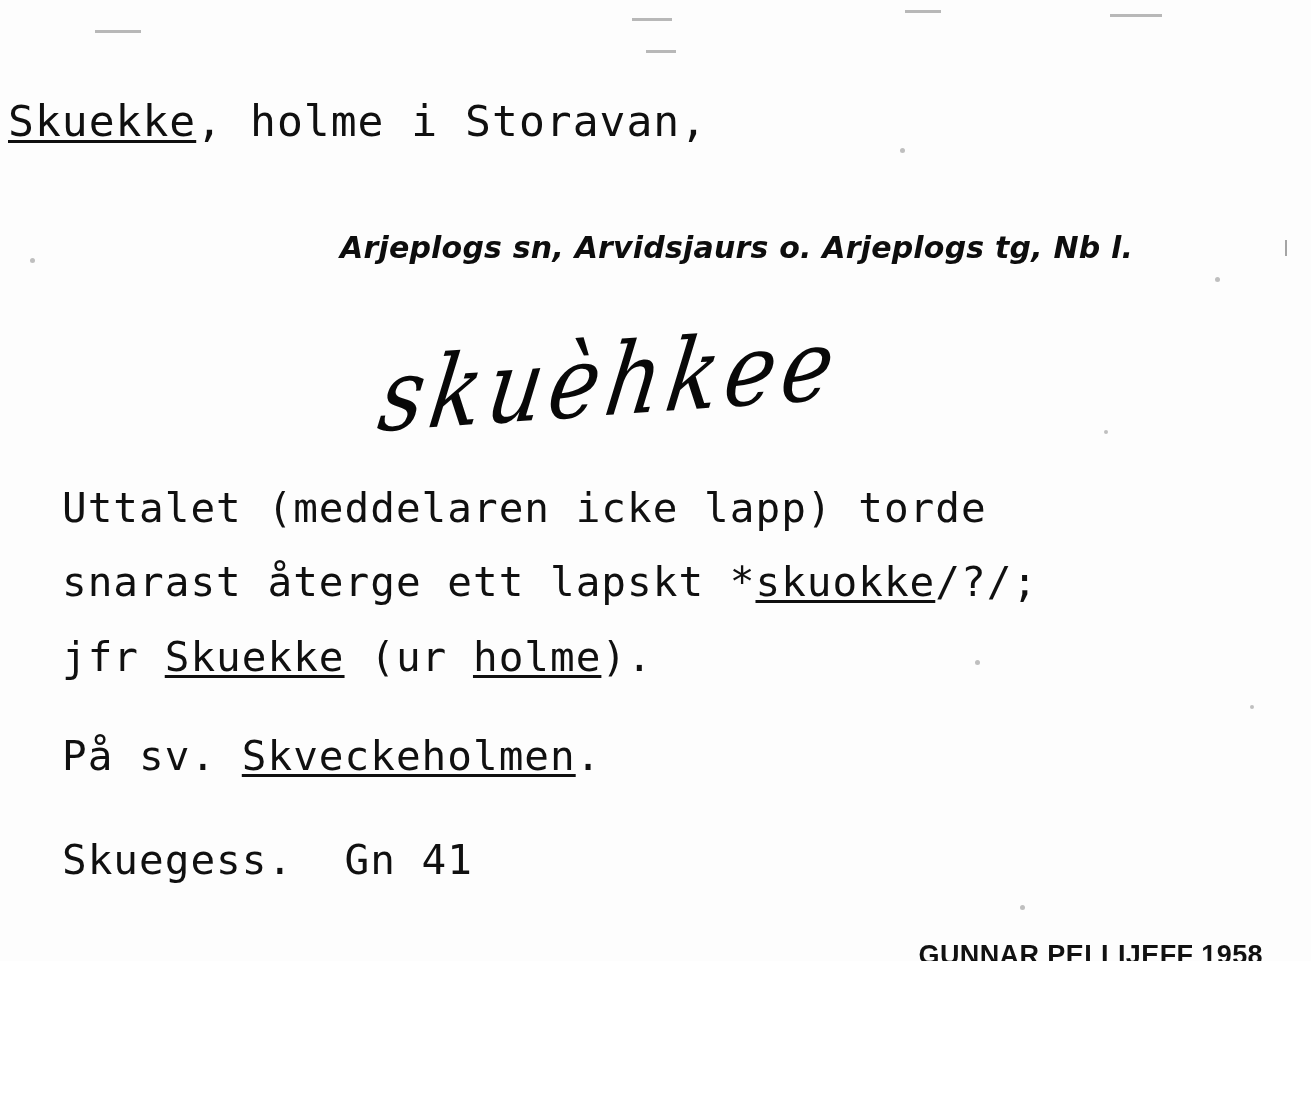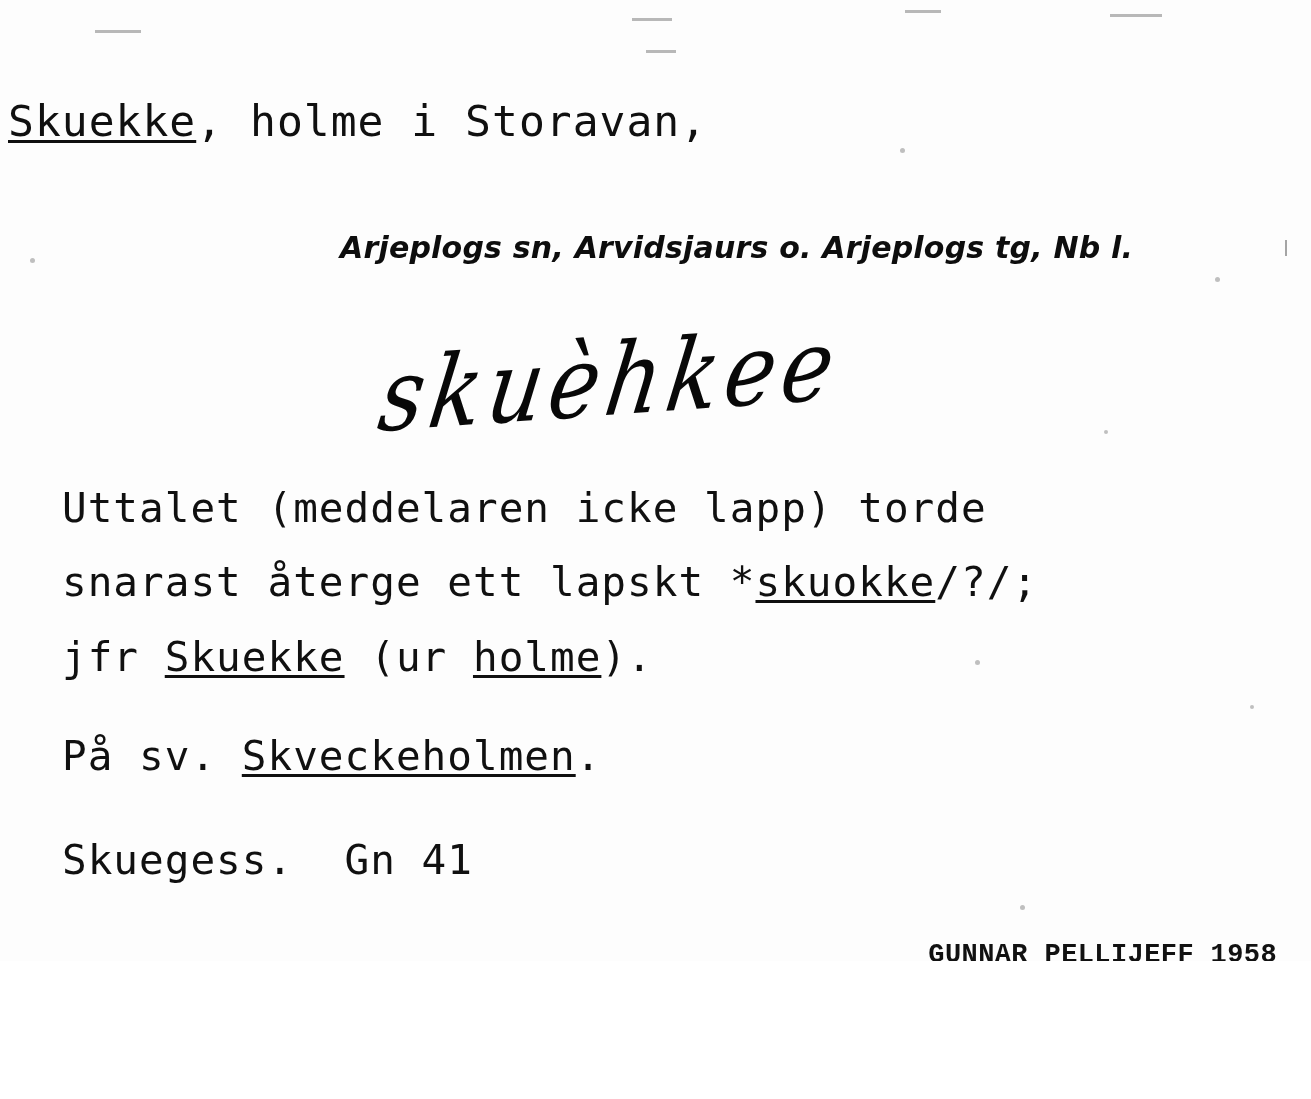--- a/index.html
+++ b/index.html
@@ -82,23 +82,23 @@
   
   #body-l1 { left: 62px; top: 488px; }
   #body-l2 { left: 62px; top: 562px; }
   #body-l3 { left: 62px; top: 637px; }
   #body-l4 { left: 62px; top: 736px; }
   #body-l5 { left: 62px; top: 840px; }
 
   
   #credit {
     position: absolute;
-    right: 34px;
+    right: 48px;
     top: 940px;
-    font-family: Liberation Mono, monospace;
+    font-family: Liberation Sans, sans-serif;
     font-weight: 700;
     font-size: 27px;
     letter-spacing: .4px;
     color: #111;
     white-space: pre;
   }
 
   
   .edge-mark {
     position: absolute;

